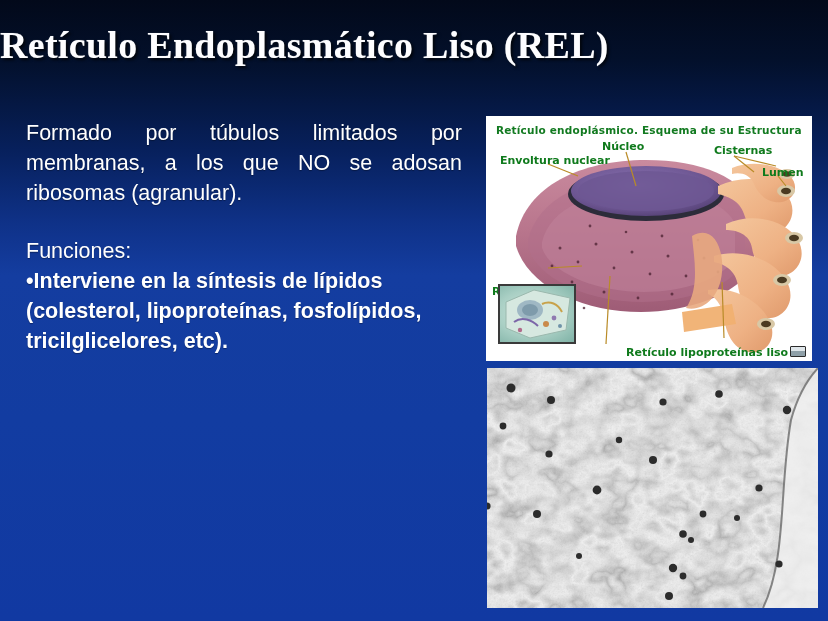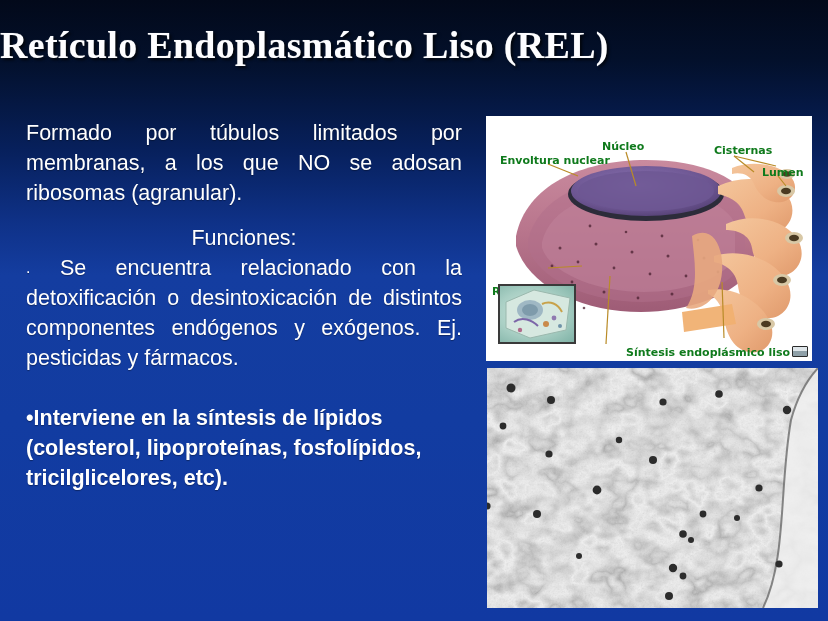--- a/index.html
+++ b/index.html
@@ -51,22 +51,22 @@
   }
   .para {
     font-size: 21.5px;
     line-height: 30px;
     text-align: justify;
     text-justify: inter-word;
     margin: 0;
     text-shadow: 0 1px 1px rgba(0,0,0,0.35);
   }
   .para:last-child { text-align: left; }
-  .para.noj { text-align: center; }
-  #p-intro { margin-bottom: 15px; }
+  .para.noj { text-align: left; }
+  #p-intro { margin-bottom: 28px; }
   #p-func-head { margin-bottom: 0px; }
   #p-func1 { margin-bottom: 30px; }
   #p-lipid { margin-bottom: 30px; font-weight: bold; }
   .smalldot {
     font-size: 16px;
     vertical-align: 2px;
   }
 
   
   #diagram {
@@ -136,24 +136,20 @@
 <div id="slide">
 
   <div id="title">Retículo Endoplasmático Liso (REL)</div>
 
   <div id="body-col">
 
     <p class="para" id="p-intro">Formado por túbulos limitados por membranas, a los que NO se adosan ribosomas (agranular).</p>
 
     <p class="para noj" id="p-func-head">Funciones:</p>
 
-    <p class="para" id="p-func1">
-      <span class="smalldot">.</span>
-      <span>Se encuentra relacionado con la detoxificación o desintoxicación de distintos componentes endógenos y exógenos. Ej. pesticidas y fármacos.</span>
-    </p>
 
     <p class="para" id="p-lipid">
       <span>•</span><span>Interviene en la síntesis de lípidos (colesterol, lipoproteínas, fosfolípidos, tricilglicelores, etc).</span>
     </p>
 
   </div>
 
   <div id="diagram">
 
     <svg width="326" height="245" viewBox="0 0 326 245" style="position:absolute;left:0;top:0;">
@@ -238,34 +234,35 @@
         <path d="M140 36 L150 70"></path>
         <path d="M248 40 L268 56"></path>
         <path d="M248 40 L290 50"></path>
         <path d="M292 60 L300 70"></path>
         <path d="M62 152 L96 150"></path>
         <path d="M120 228 L124 160"></path>
         <path d="M238 222 L236 166"></path>
       </g>
     </svg>
 
+    <div class="d-title">Retículo endoplásmico. Esquema de su Estructura</div>
 
     <div class="d-label" style="left:14px; top:40px;">Envoltura nuclear</div>
 
     <div class="d-label" style="left:116px; top:26px;">Núcleo</div>
 
     <div class="d-label" style="left:228px; top:30px;">Cisternas</div>
 
     <div class="d-label" style="left:276px; top:52px;">Lumen</div>
 
     <div class="d-label" style="left:6px; top:146px;margin-top:25px;">Ribosomas</div>
 
 
     <div class="d-label" style="left:140px; top:230px;">
-      <span>Síntesis endoplásmico liso</span><span class="icon-chip"></span>
+      <span>Retículo lipoproteínas liso</span><span class="icon-chip"></span>
     </div>
 
     <div class="inset">
       <svg width="74" height="56" viewBox="0 0 74 56">
         <path d="M6 16 L34 4 L70 12 L66 44 L30 52 L6 42 Z" fill="#d6e8e0" stroke="#9ab8ad" stroke-width="1"></path>
         <ellipse cx="30" cy="24" rx="13" ry="10" fill="#9fb8c4"></ellipse>
         <ellipse cx="30" cy="24" rx="8" ry="6" fill="#7e9bab"></ellipse>
         <path d="M14 36 C22 30 32 34 38 40" stroke="#7c66a8" stroke-width="2" fill="none"></path>
         <path d="M42 18 C50 14 58 18 62 26" stroke="#c8a24a" stroke-width="2" fill="none"></path>
         <circle cx="46" cy="38" r="3" fill="#c98a4a"></circle>

